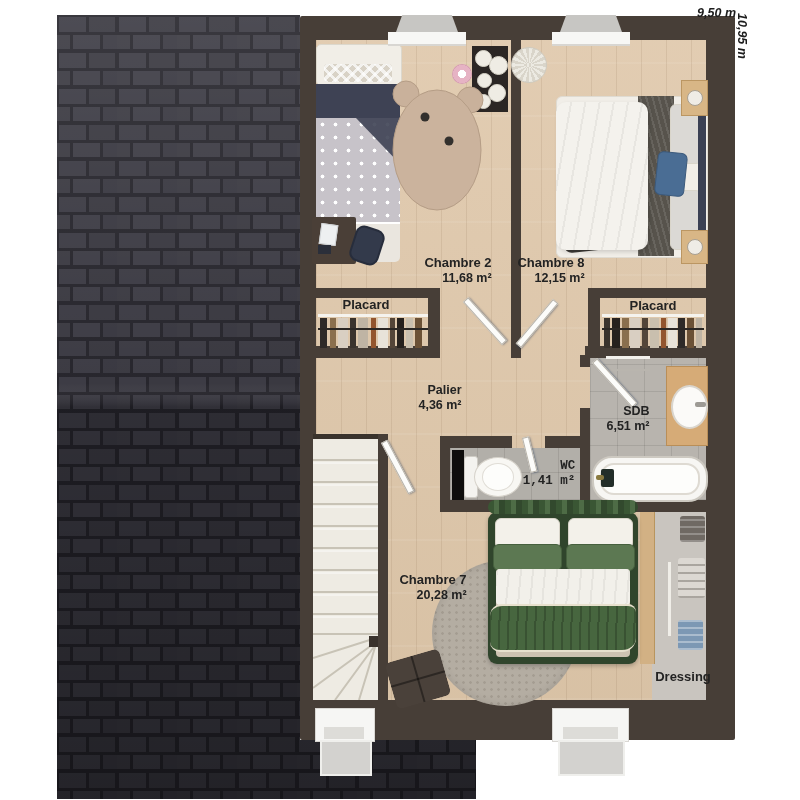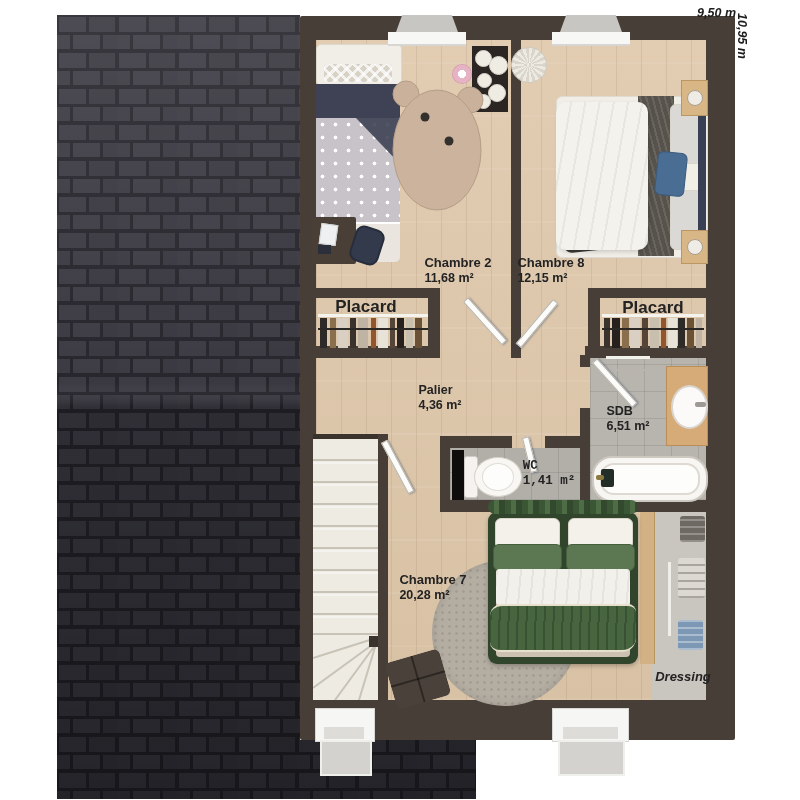--- a/index.html
+++ b/index.html
@@ -15,24 +15,24 @@
       linear-gradient(180deg, rgba(230,208,182,0.55), rgba(212,188,158,0.55));}
   .tile{background-color:#b8b4ae;
     background-image:
       repeating-linear-gradient(90deg, rgba(0,0,0,0.09) 0 1px, transparent 1px 27px),
       repeating-linear-gradient(0deg, rgba(0,0,0,0.09) 0 1px, transparent 1px 27px);}
   .grayfloor{background:#c9c5bf;}
   
   .door{position:absolute;width:5px;background:#fcfcfa;border:1px solid #b7b2a8;
         box-shadow:1px 1px 2px rgba(40,60,90,0.45);transform-origin:top left;}
   
-  .lbl{position:absolute;transform:translateX(-50%);text-align:left;font-weight:700;
+  .lbl{position:absolute;transform:translateX(-50%);text-align:right;font-weight:700;
        color:#232323;font-size:13px;line-height:1.2;white-space:nowrap;}
   .lbl .area{font-size:12.5px;font-weight:700;}
-  .lbl-sm{font-size:17px;}
+  .lbl-sm{font-size:13px;}
   .dim{position:absolute;font-style:italic;font-weight:700;font-size:12.5px;color:#1d1d1d;white-space:nowrap;}
   
   .pillow{position:absolute;background:#f3f1ea;border:1px solid #d9d5ca;border-radius:6px;}
   .gpillow{position:absolute;background:#5c7852;border:1px solid #46603e;border-radius:6px;}
   .plush{position:absolute;background:#efece4;border-radius:50%;border:1px solid #d8d4c8;}
   .stack{position:absolute;border-radius:3px;}
 </style>
 </head>
 <body>
 
@@ -233,20 +233,20 @@
     <div class="area">6,51 m²</div>
   </div>
   <div class="lbl" style="left:549px;top:459px;font-size:12.5px;font-family:Liberation Mono, monospace;">
     <div>WC</div>
     <div class="area">1,41 m²</div>
   </div>
   <div class="lbl" style="left:433px;top:572px;">
     <div>Chambre 7</div>
     <div class="area">20,28 m²</div>
   </div>
-  <div class="lbl" style="left:683px;top:669px;font-style:italic;">
+  <div class="lbl" style="left:683px;top:669px;">
     <div>Dressing</div>
   </div>
 
   <div class="dim" style="left:660px;top:6px;width:76px;text-align:right;">9,50 m</div>
   <div class="dim" style="left:749px;top:13px;transform:rotate(90deg);transform-origin:left top;">10,95 m</div>
 
 </div>
 
 </body></html>

